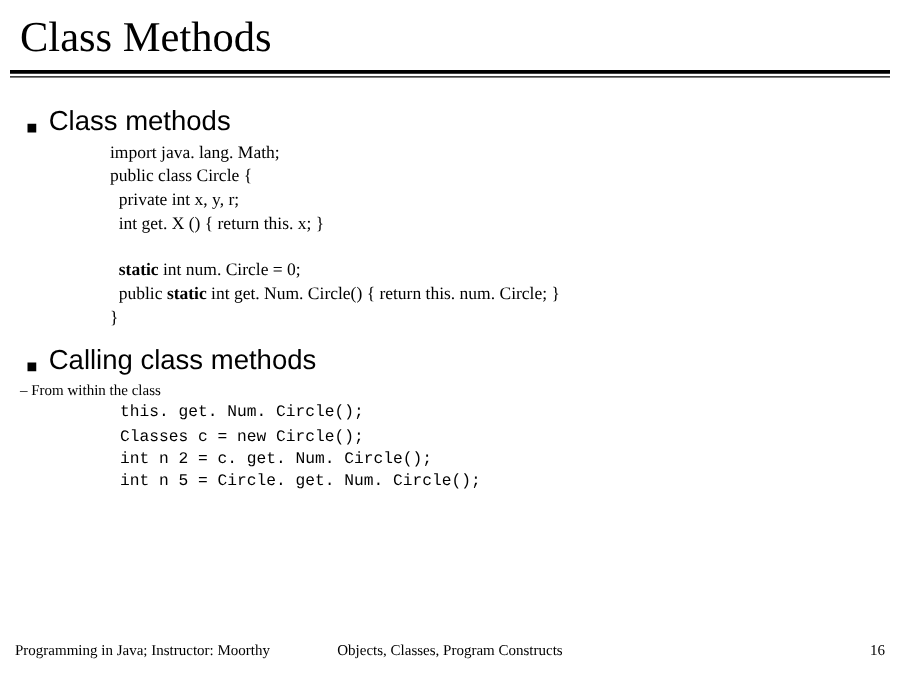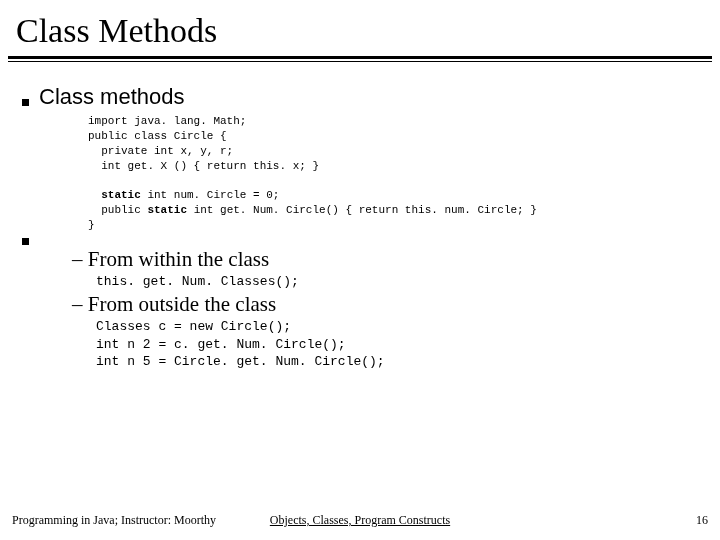--- a/index.html
+++ b/index.html
@@ -44,31 +44,31 @@
     margin-left: 6px;
     margin-top: 3px;
     flex: 0 0 auto;
     position: relative;
     top: 2px;
   }
   .bullet-text {
     font-size: 22px;
   }
   .code-block {
-    font-family: Liberation Mono, monospace;
-    font-size: 11px;
+    font-family: Liberation Serif, serif;
+    font-size: 14px;
     margin-left: 72px;
     line-height: 1.35;
     white-space: pre;
+    margin-bottom: 10px;
   }
   .code-block b { font-weight: bold; }
   .sub-item {
     font-family: "Times New Roman", Times, serif;
-    font-size: 21px;
-    margin-left: 56px;
+    font-size: 12px;
     margin-top: 2px;
   }
   .sub-code {
     font-family: "Courier New", Courier, monospace;
     font-size: 13px;
     margin-left: 80px;
     line-height: 1.35;
     white-space: pre;
     margin-top: 1px;
     margin-bottom: 2px;
@@ -78,21 +78,21 @@
     bottom: 12px;
     left: 0;
     right: 0;
     font-family: "Times New Roman", Times, serif;
     font-size: 12px;
     display: flex;
     padding: 0 12px;
     justify-content: center;
   }
   .footer-left { flex: 1; text-align: left; }
-  .footer-center { flex: 1; text-align: center; text-decoration: underline; }
+  .footer-center { flex: 1; text-align: center; }
   .footer-right { flex: 1; text-align: right; }
 </style>
 </head>
 <body>
 
 <div class="title">Class Methods</div>
 <div class="rule-thick"></div>
 <div class="rule-thin"></div>
 
 <div class="content">
@@ -106,26 +106,26 @@
 <span>public class Circle {</span>
 <span>  private int x, y, r;</span>
 <span>  int get. X () { return this. x; }</span>
 <span></span>
 <span>  </span><b>static</b><span> int num. Circle = 0;</span>
 <span>  public </span><b>static</b><span> int get. Num. Circle() { return this. num. Circle; }</span>
 <span>}</span></div>
 
   <div class="bullet-row">
     <div class="bullet-sq"></div>
+    <div class="bullet-text">Calling class methods</div>
   </div>
 
   <div class="sub-item">– From within the class</div>
-  <div class="sub-code"><span>this. get. Num. Classes();</span></div>
+  <div class="sub-code"><span>this. get. Num. Circle();</span></div>
 
-  <div class="sub-item">– From outside the class</div>
   <div class="sub-code"><span>Classes c = new Circle();</span>
 <span>int n 2 = c. get. Num. Circle();</span>
 <span>int n 5 = Circle. get. Num. Circle();</span></div>
 
 </div>
 
 <div class="footer">
   <div class="footer-left">Programming in Java; Instructor: Moorthy</div>
   <div class="footer-center">Objects, Classes, Program Constructs</div>
   <div class="footer-right">16</div>

